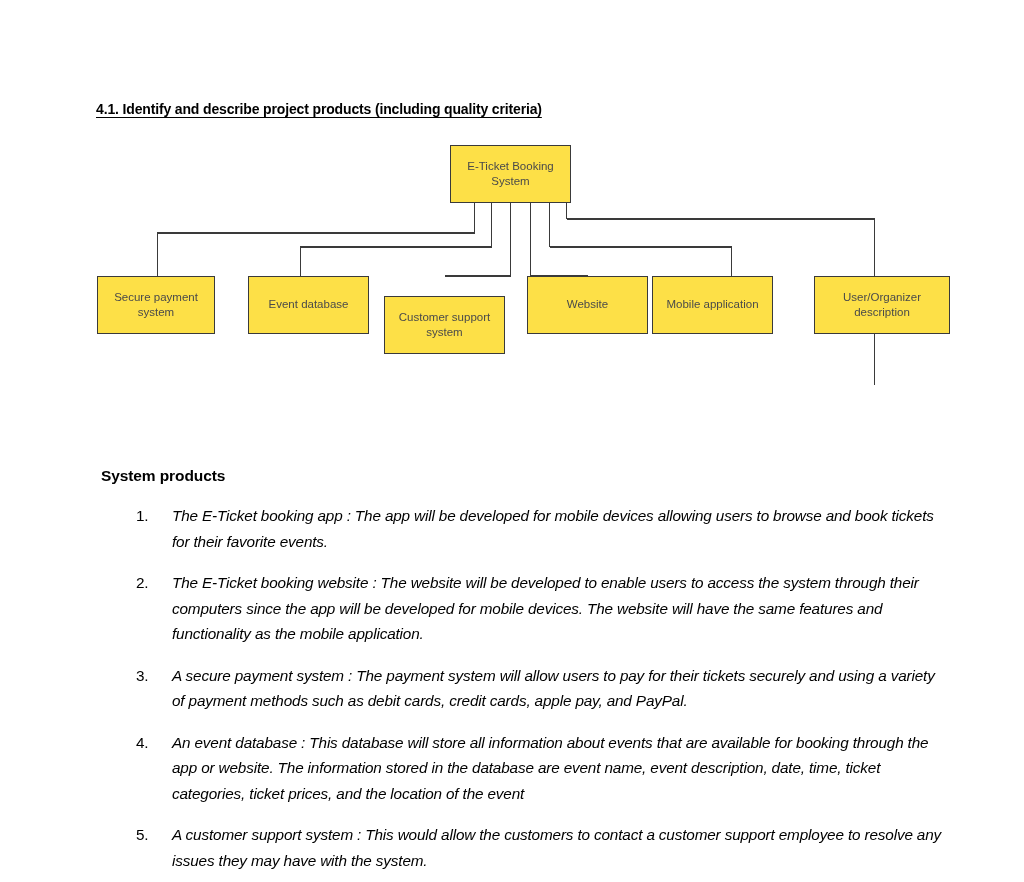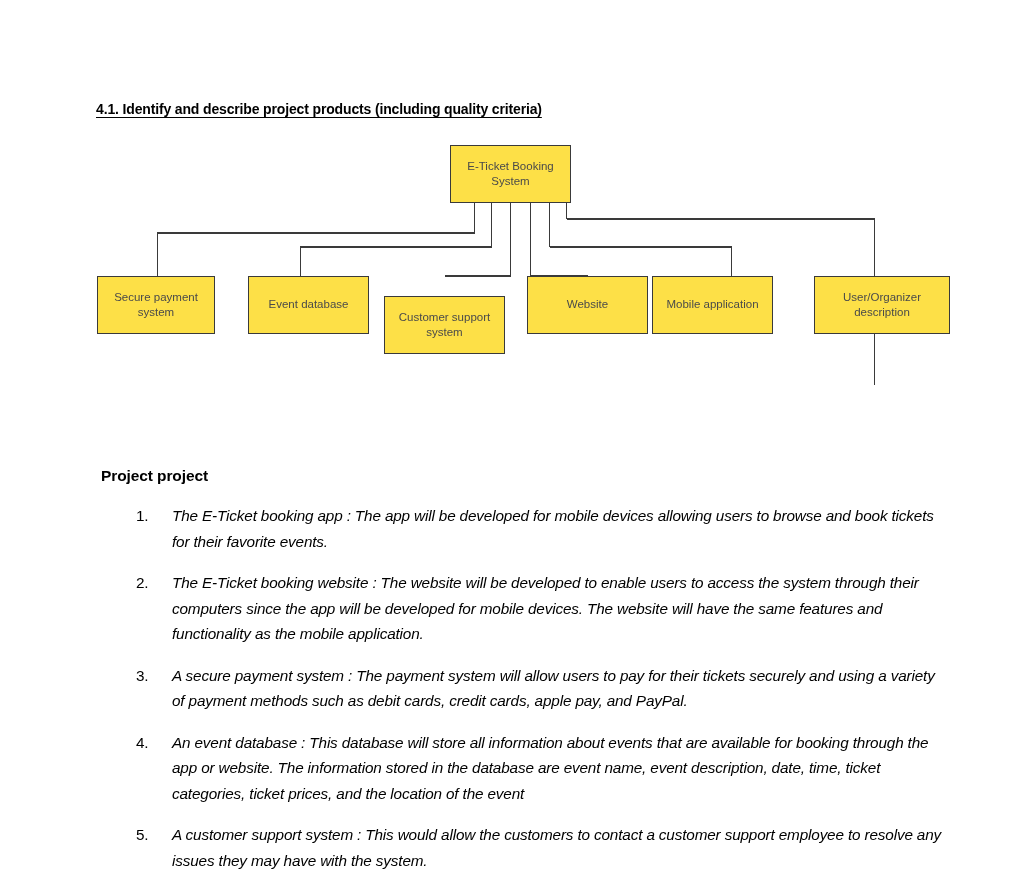--- a/index.html
+++ b/index.html
@@ -180,21 +180,21 @@
   <div class="node-box" style="left:814px; top:146px; width:136px; height:58px;">
     <span class="node-label">
       <span>User/Organizer</span><br>
       <span>description</span>
     </span>
   </div>
 
 
 </div>
 
-<div id="project-products-title">Project project</div>
+<div id="project-products-title">System products</div>
 
 <ol id="product-list">
   <li>
     <span class="marker">1.</span>
     <span class="item-text">The E-Ticket booking app : The app will be developed for mobile devices allowing users to browse and book tickets for their favorite events.</span>
   </li>
   <li>
     <span class="marker">2.</span>
     <span class="item-text">The E-Ticket booking website : The website will be developed to enable users to access the system through their computers since the app will be developed for mobile devices. The website will have the same features and functionality as the mobile application.</span>
   </li>

